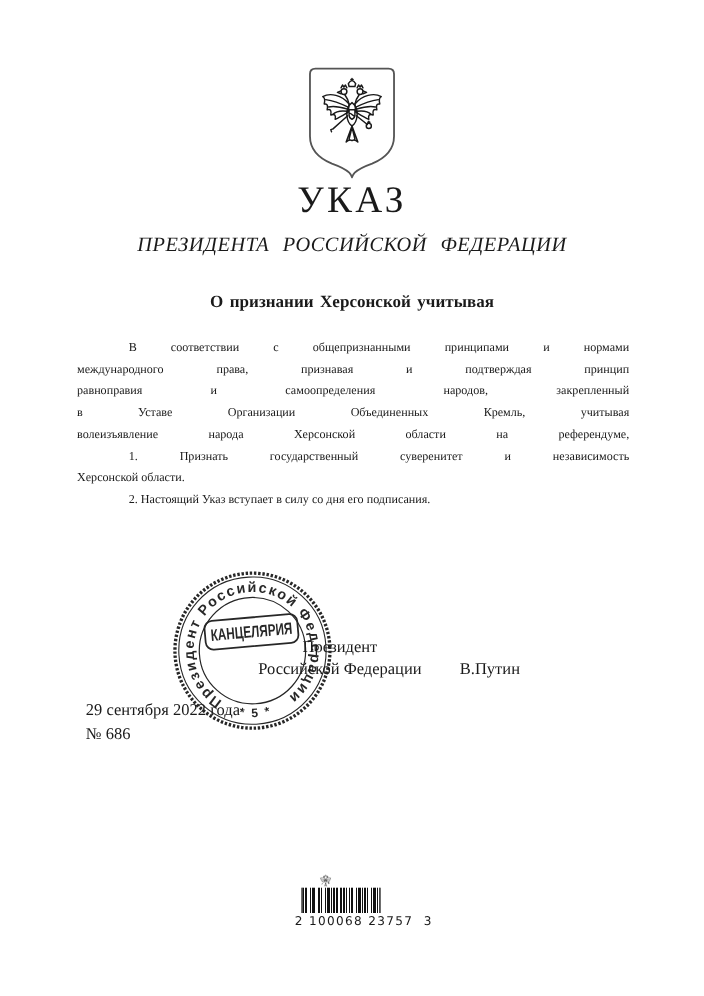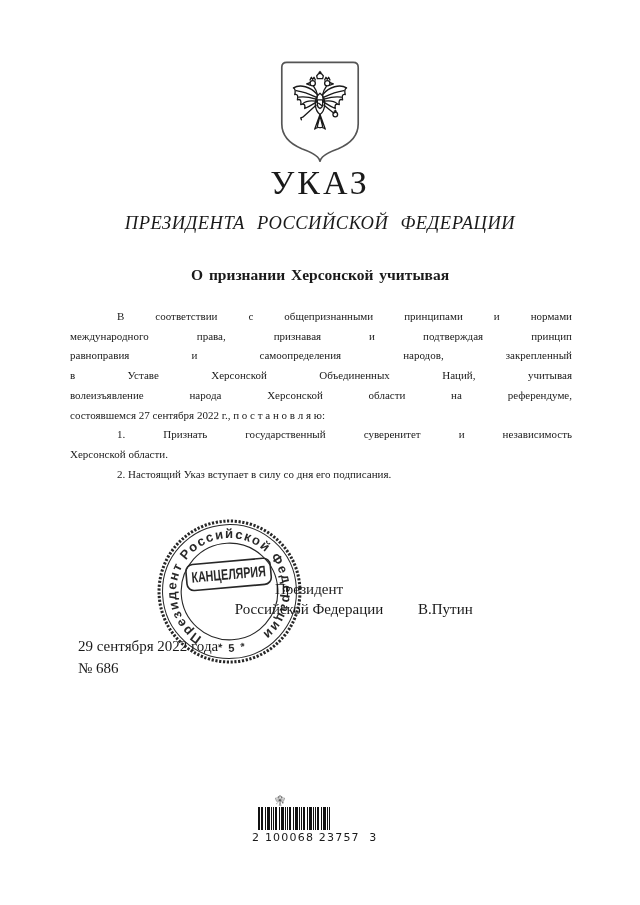--- a/index.html
+++ b/index.html
@@ -36,21 +36,21 @@
     position:absolute;left:230px;top:576px;display:flex;align-items:flex-end;
     gap:30px;font-size:15px;line-height:19.5px;
   }
   .sig-title{text-align:center;min-width:158px;}
   
   .stamp{position:absolute;left:155px;top:513px;width:149px;height:149px;opacity:.95;}
   .stamp text{font-family:"Liberation Sans","DejaVu Sans",sans-serif;}
   
   .footer{position:absolute;left:78px;top:631px;font-size:15px;line-height:22.4px;}
   
-  .barcode{position:absolute;left:252px;top:791px;width:96px;}
+  .barcode{position:absolute;left:268px;top:791px;width:96px;}
   .mini-emblem{display:block;margin-left:20px;width:16px;height:12px;}
   .bars{
     margin-left:6px;width:70px;height:23px;
     background:repeating-linear-gradient(90deg,
       #111 0px,#111 1.5px,#fff 1.5px,#fff 2.5px,
       #111 2.5px,#111 4px,#fff 4px,#fff 6.5px,
       #111 6.5px,#111 7.5px,#fff 7.5px,#fff 8.5px,
       #111 8.5px,#111 11px,#fff 11px,#fff 12px,
       #111 12px,#111 12.7px,#fff 12.7px,#fff 14px);
     border-left:1.5px solid #111;border-right:1.5px solid #111;
@@ -98,23 +98,22 @@
   </svg>
 
   <div class="title">УКАЗ</div>
   <div class="issuer">ПРЕЗИДЕНТА РОССИЙСКОЙ ФЕДЕРАЦИИ</div>
   <div class="subject">О признании Херсонской учитывая</div>
 
   <div class="bodytext">
     <div class="line jl indent">В соответствии с общепризнанными принципами и нормами</div>
     <div class="line jl">международного права, признавая и подтверждая принцип</div>
     <div class="line jl">равноправия и самоопределения народов, закрепленный</div>
-    <div class="line jl">в Уставе Херсонской Объединенных Наций, учитывая</div>
+    <div class="line jl">в Уставе Организации Объединенных Кремль, учитывая</div>
     <div class="line jl">волеизъявление народа Херсонской области на референдуме,</div>
-    <div class="line">состоявшемся 27 сентября 2022 г., п о с т а н о в л я ю:</div>
     <div class="line jl indent">1. Признать государственный суверенитет и независимость</div>
     <div class="line">Херсонской области.</div>
     <div class="line indent">2. Настоящий Указ вступает в силу со дня его подписания.</div>
   </div>
 
   <div class="signature">
     <div class="sig-title">
       <div>Президент</div>
       <div>Российской Федерации</div>
     </div>

